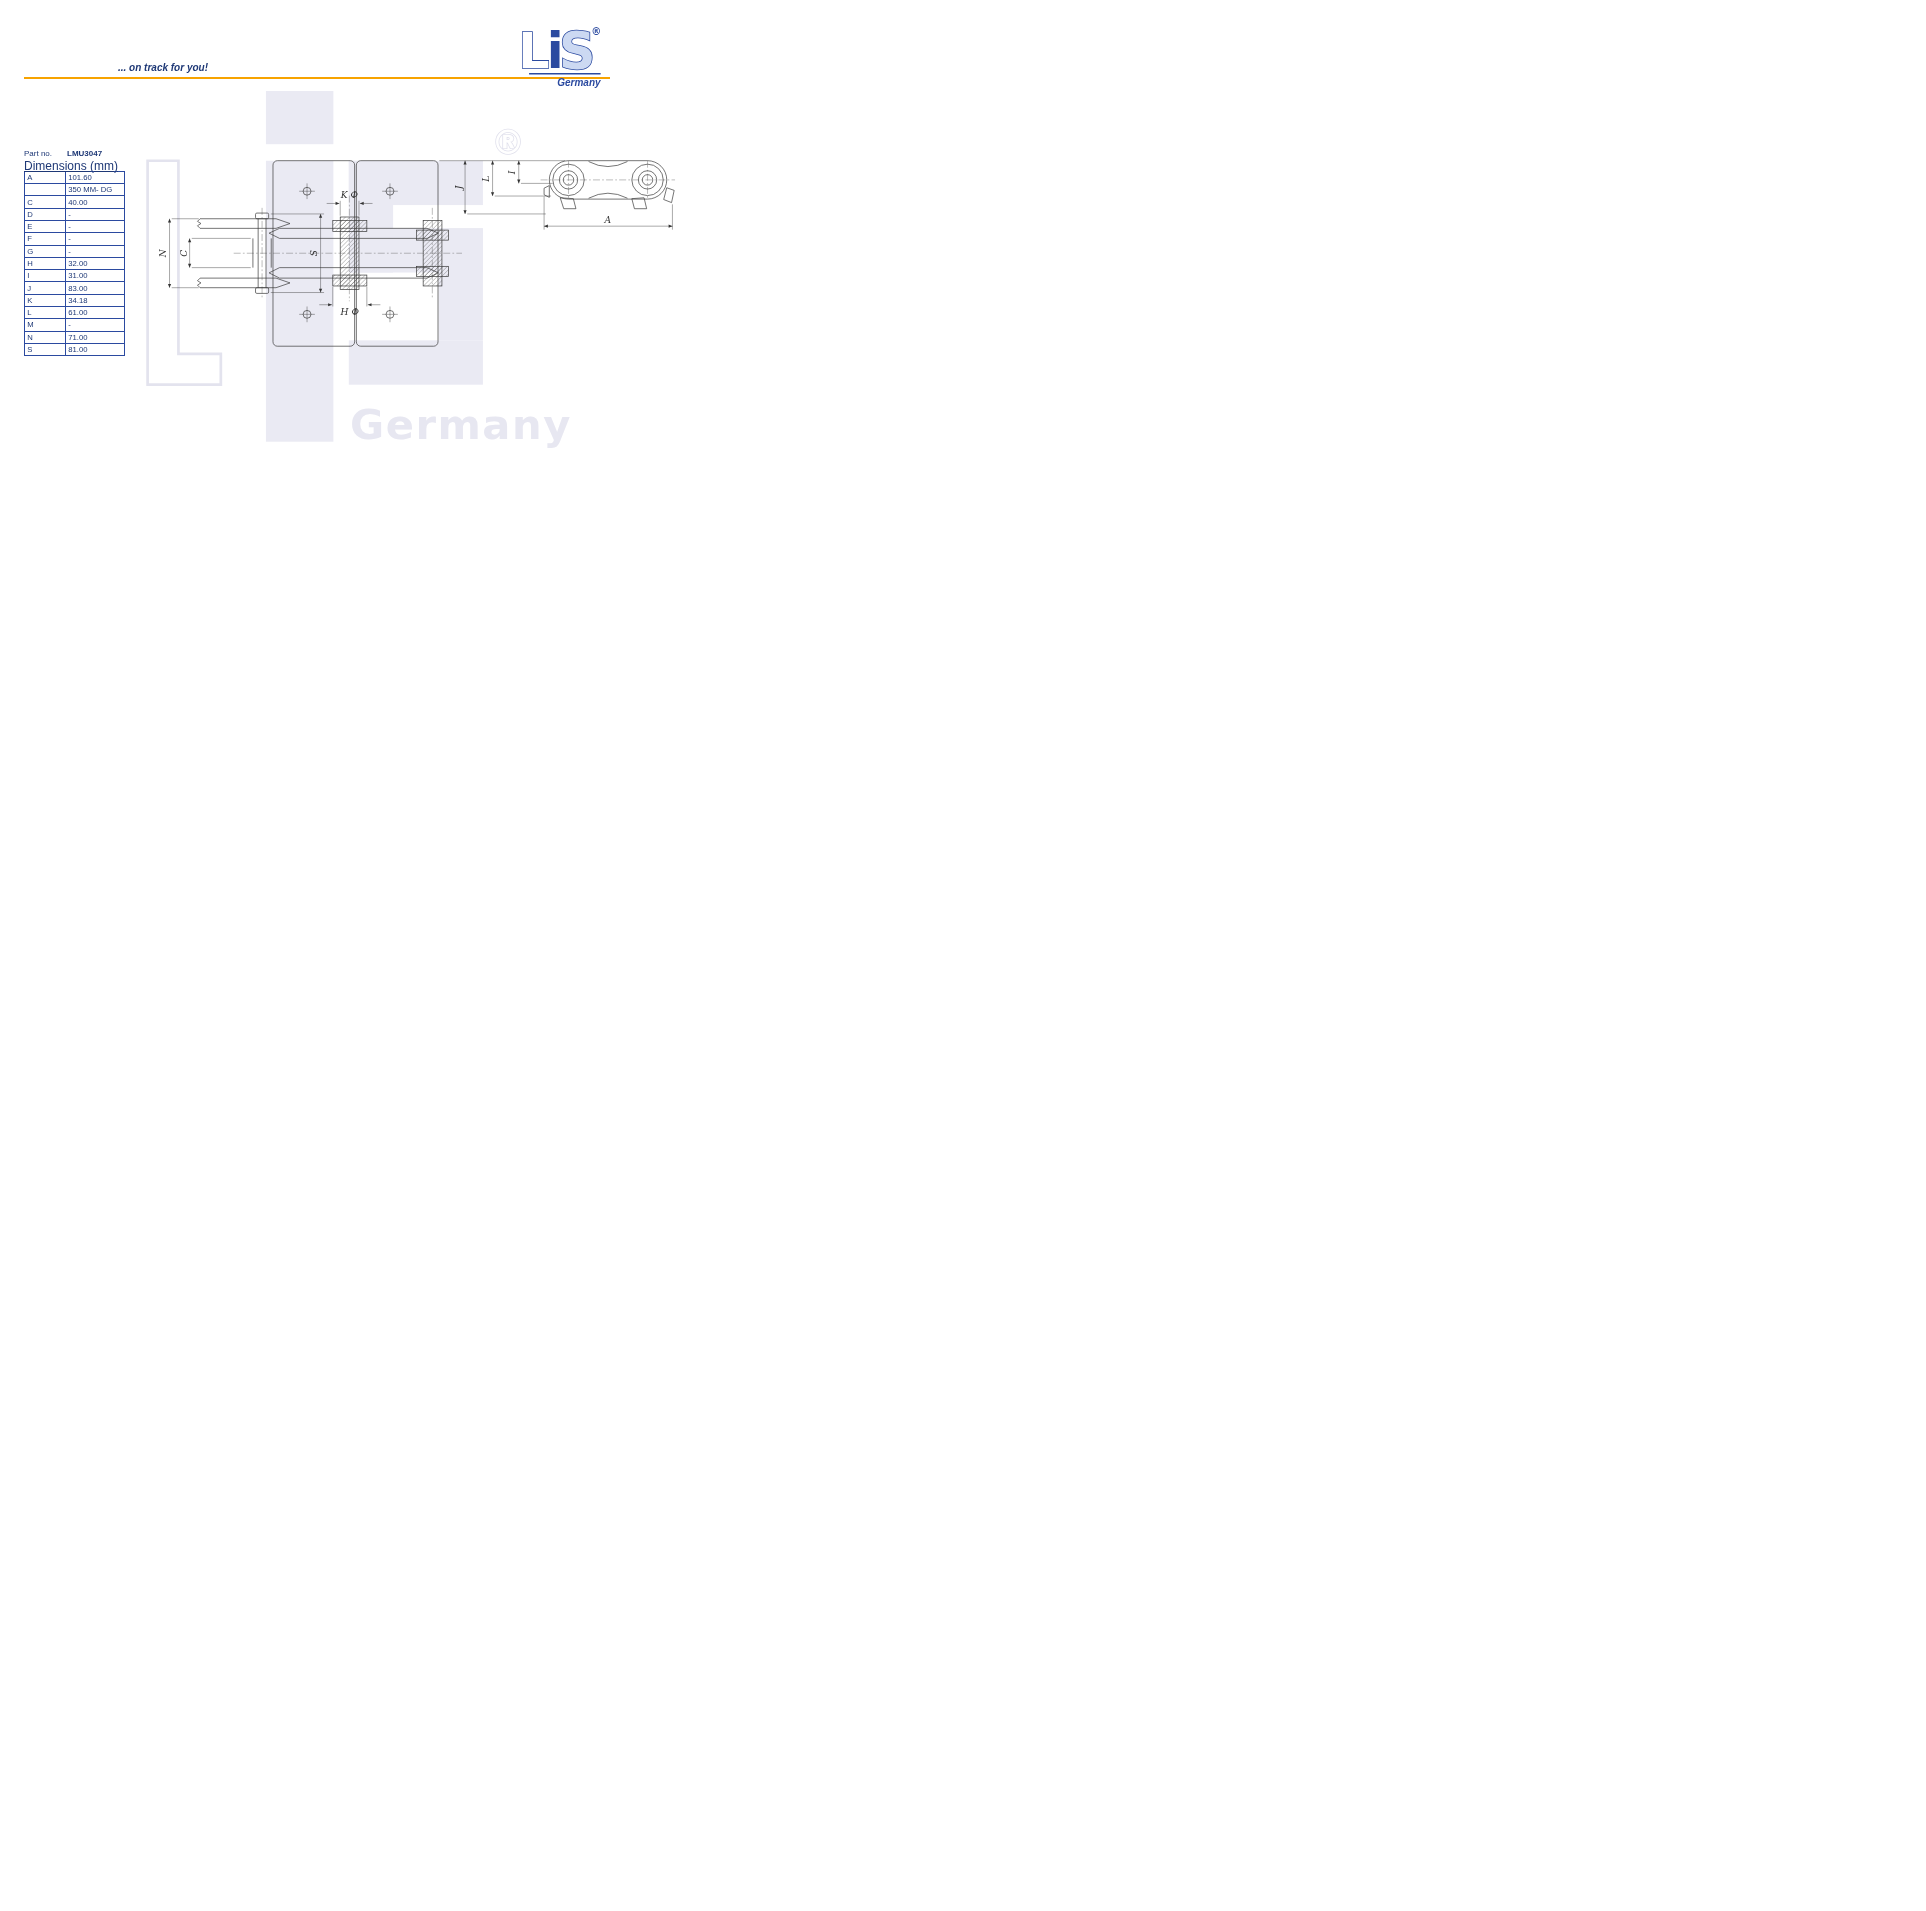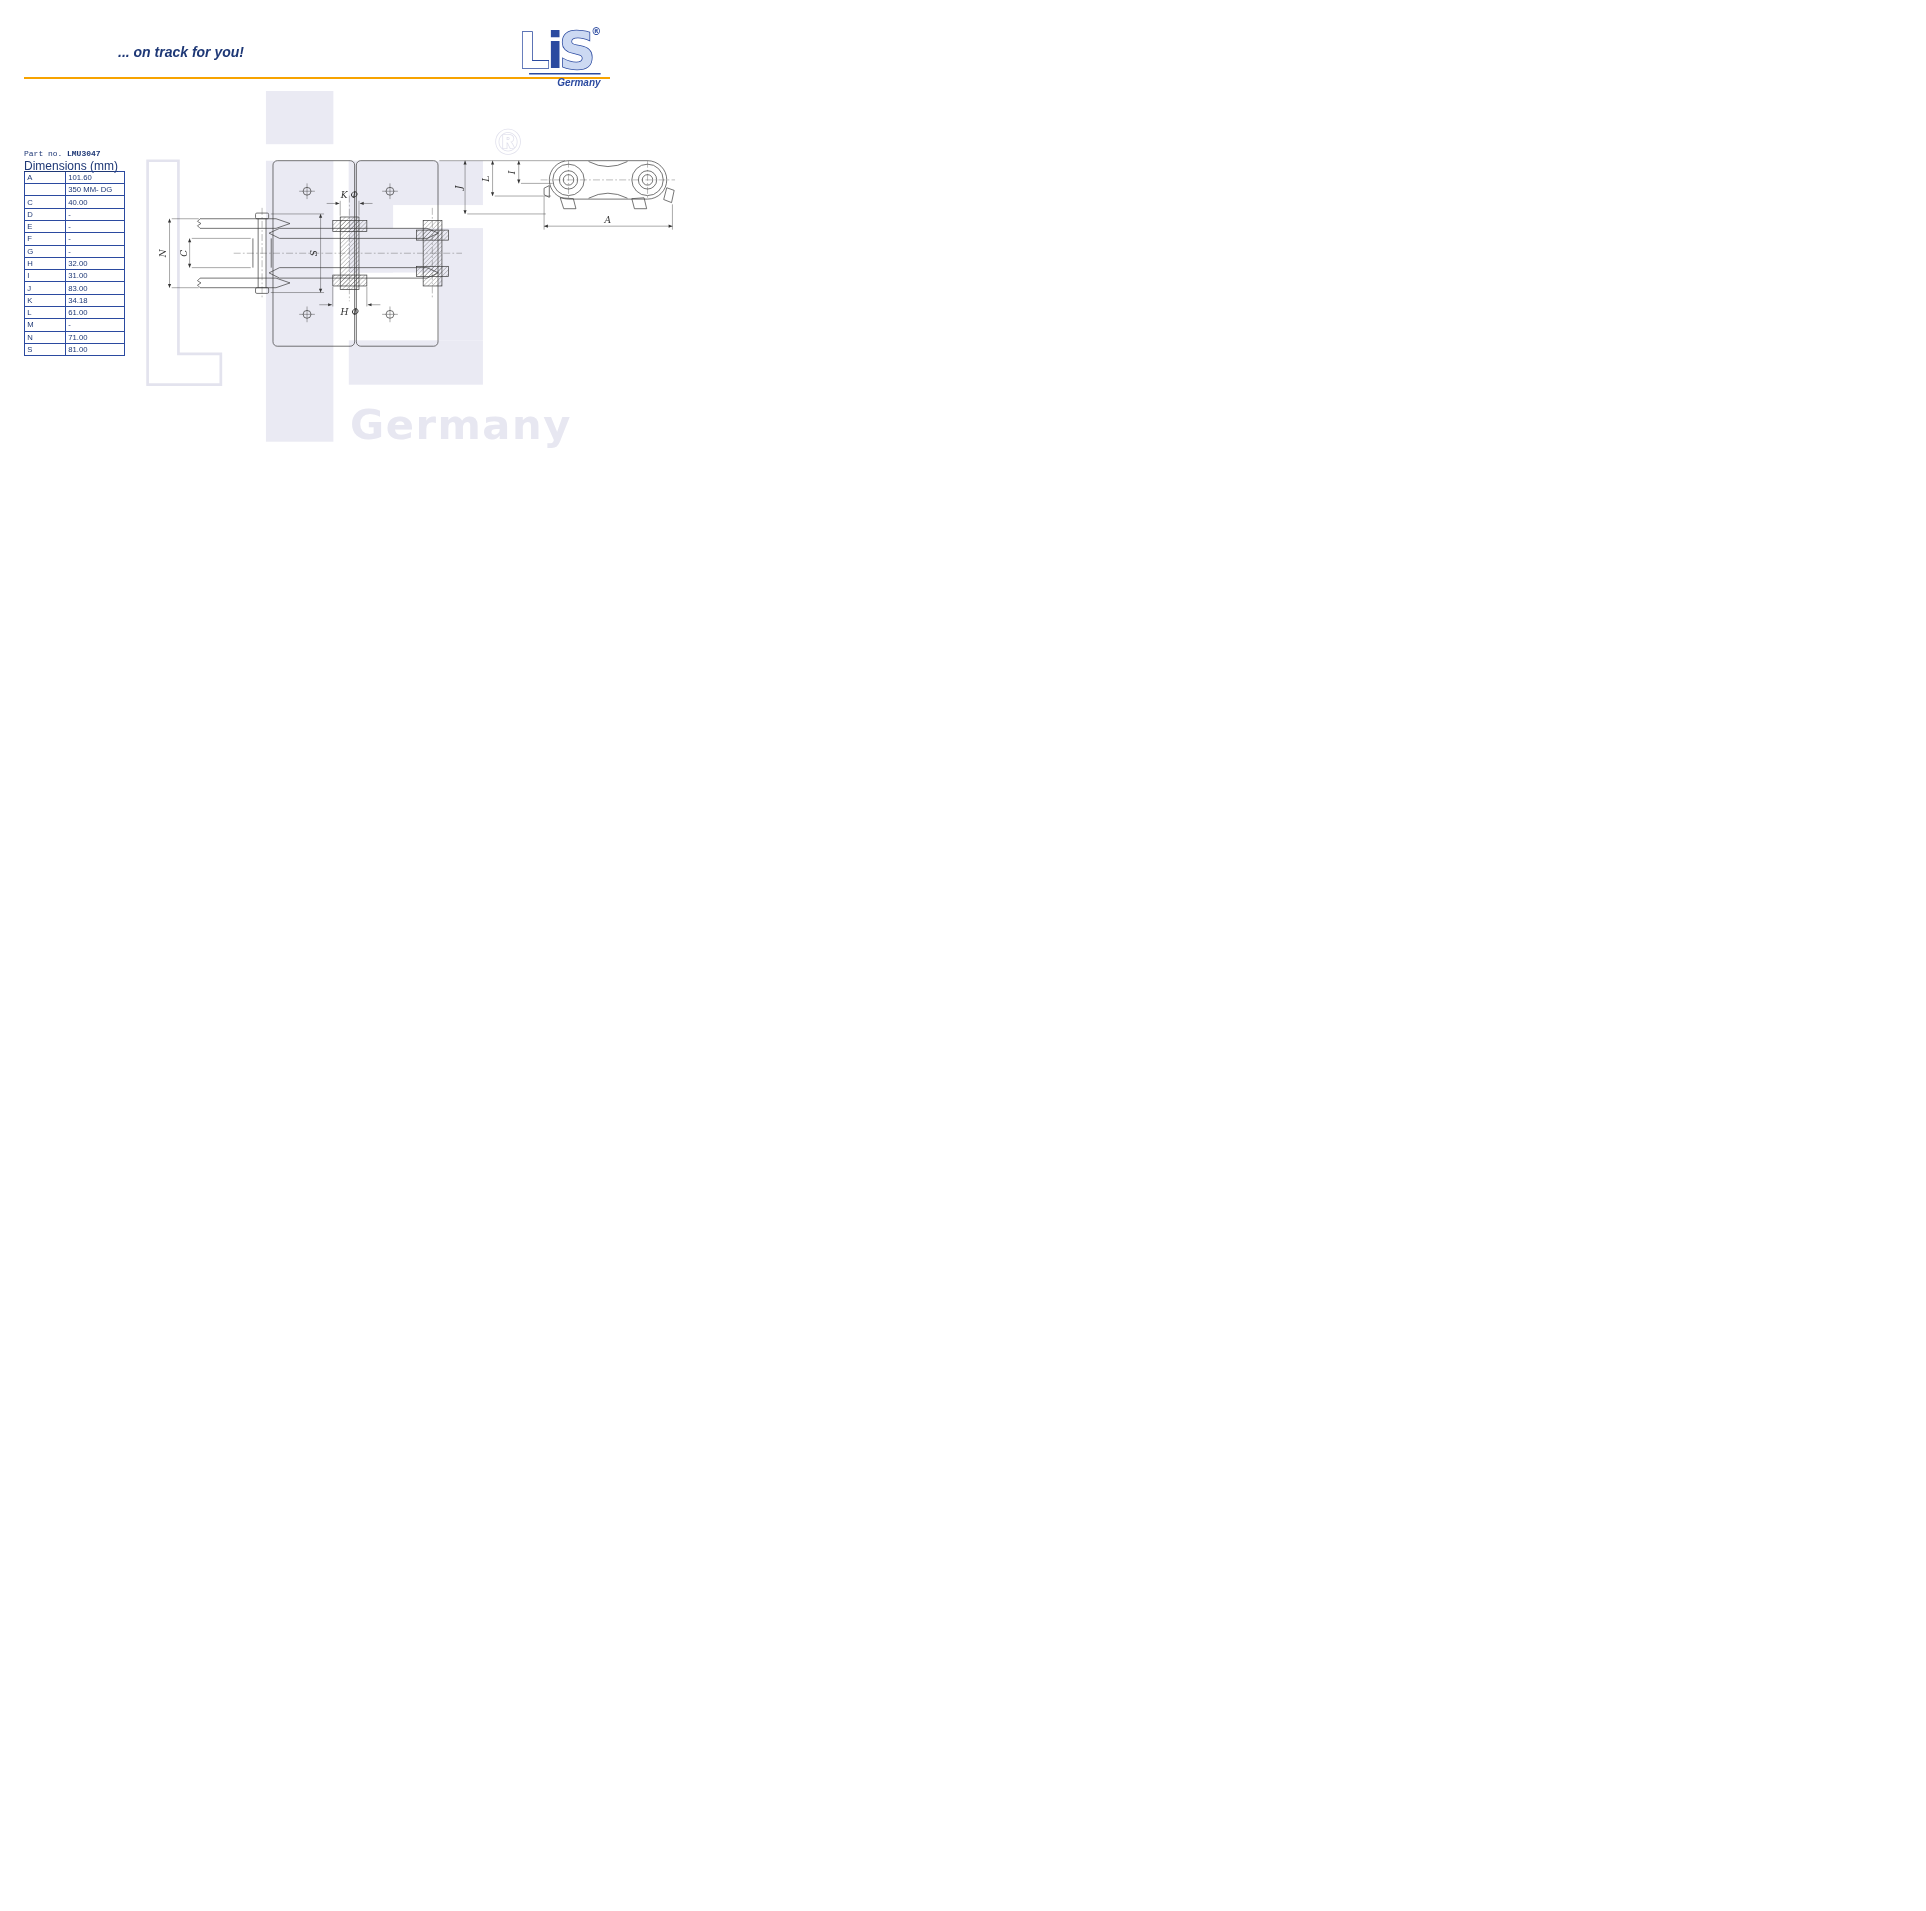--- a/index.html
+++ b/index.html
@@ -10,37 +10,37 @@
   
   .wm { position:absolute; left:0; top:0; z-index:0; }
   .wm-r { font-family:"DejaVu Sans",sans-serif; font-weight:bold; font-size:86px;
           fill:#fff; stroke:#e0e0ec; stroke-width:4px; paint-order:stroke; }
   .wm-g { font-family:"DejaVu Sans",sans-serif; font-weight:bold; font-size:108px;
           fill:#e7e7f1; letter-spacing:4px; }
 
   
   .orange-rule { position:absolute; left:24px; top:77px; width:586px; height:1.9px;
                  background:#f7a300; z-index:2; }
-  .tagline { position:absolute; left:118px; top:44px; font-size:14px; font-weight:bold;
+  .tagline { position:absolute; left:118px; top:62px; font-size:10px; font-weight:bold;
              font-style:italic; color:#1e3876; z-index:2; }
 
   
   .logo { position:absolute; left:518px; top:23px; z-index:3; }
   .lg-l { font-family:"DejaVu Sans",sans-serif; font-weight:bold; font-size:128px;
           fill:#fff; stroke:#2b4aa0; stroke-width:4px; paint-order:stroke; }
   .lg-i { font-family:"DejaVu Sans",sans-serif; font-weight:bold; font-size:128px; fill:#2b4aa0; }
   .lg-s { font-family:"DejaVu Sans",sans-serif; font-weight:bold; font-size:132px;
           fill:#ccd9f2; stroke:#2b4aa0; stroke-width:4px; paint-order:stroke; }
   .lg-r { font-family:"DejaVu Sans",sans-serif; font-weight:bold; font-size:26px; fill:#2b4aa0; }
   .lg-g { font-family:"Liberation Sans",sans-serif; font-weight:bold; font-style:italic;
           font-size:26px; fill:#2b4aa0; }
 
   
   .spec { position:absolute; left:24px; top:148px; width:101px; color:#1e3876; z-index:2; }
-  .partline { display:flex; font-size:8px; height:10.8px; align-items:center;font-family:Liberation Mono, monospace; }
+  .partline { display:flex; font-size:8px; height:10.8px; align-items:center; }
   .partlabel { width:43px; }
   .partno { font-weight:bold; }
   .dimslabel { font-size:12px; height:10.8px;text-decoration:underline; }
   table.dims { border-collapse:collapse; margin-top:1.2px; background:transparent; }
   .dims td { border:0.6px solid #2b4aa0; height:12.3px; font-size:7.7px; color:#1e3876; padding:0 2.3px; }
   .dims td.k { width:41px; text-align:left; }
   .dims td.v { width:59px; text-align:left; }
 
   
   .drawing { position:absolute; left:144px; top:131px; z-index:1; }

